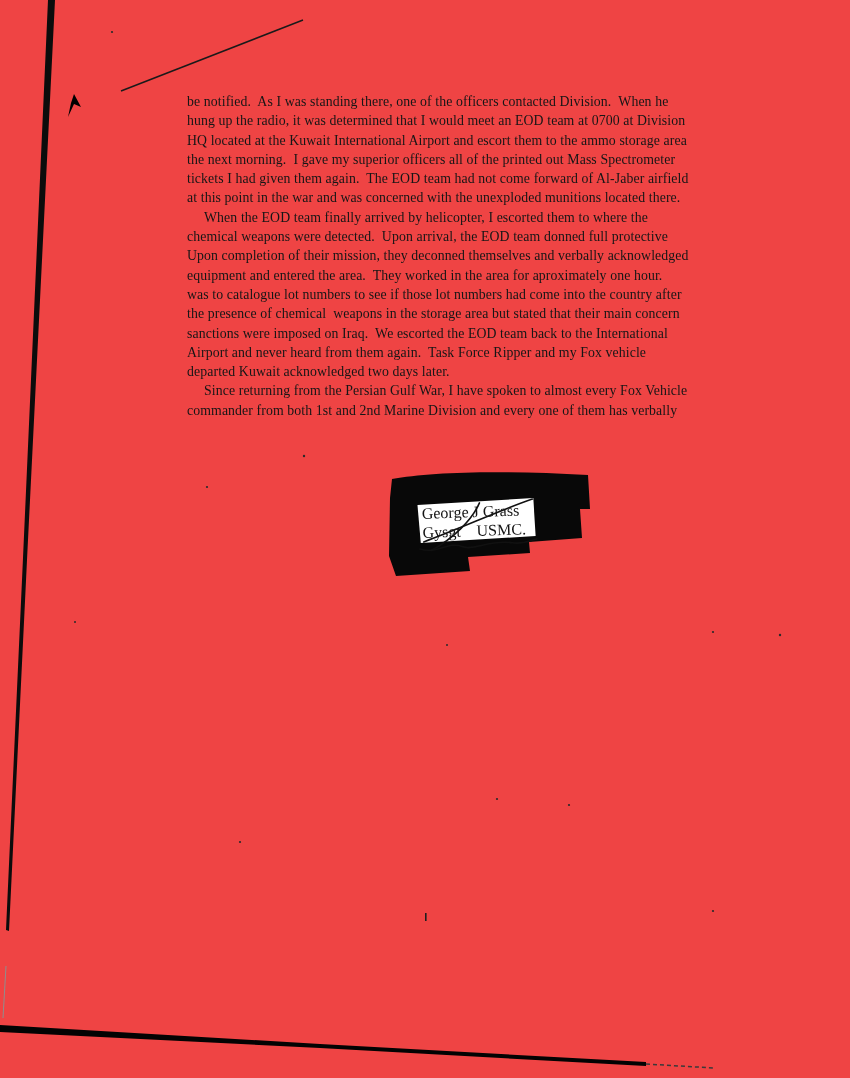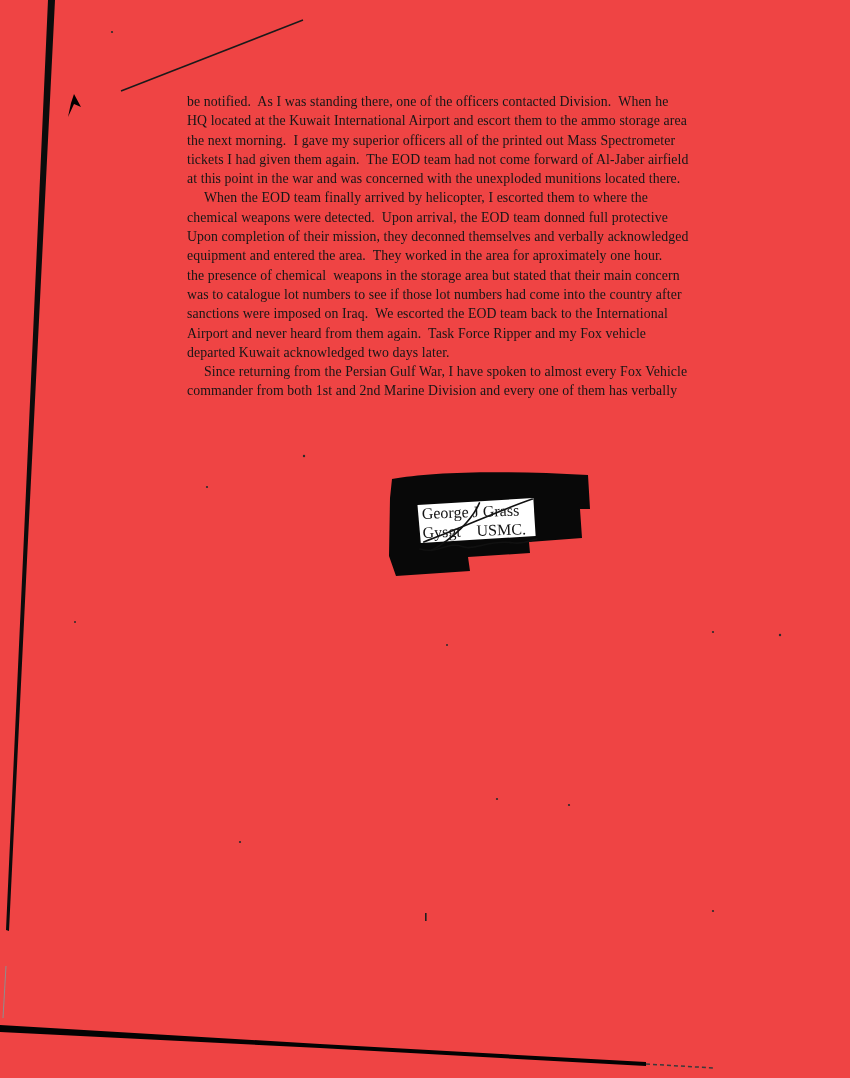--- a/index.html
+++ b/index.html
@@ -38,32 +38,33 @@
   }
 </style>
 </head>
 <body>
 
 <div class="page">
 
   <div class="text-block">
     <div class="paragraph">
       <div class="line">be notified.  As I was standing there, one of the officers contacted Division.  When he</div>
+      <div class="line">hung up the radio, it was determined that I would meet an EOD team at 0700 at Division</div>
       <div class="line">HQ located at the Kuwait International Airport and escort them to the ammo storage area</div>
       <div class="line">the next morning.  I gave my superior officers all of the printed out Mass Spectrometer</div>
       <div class="line">tickets I had given them again.  The EOD team had not come forward of Al-Jaber airfield</div>
       <div class="line">at this point in the war and was concerned with the unexploded munitions located there.</div>
     </div>
     <div class="paragraph indented">
       <div class="line">When the EOD team finally arrived by helicopter, I escorted them to where the</div>
       <div class="line">chemical weapons were detected.  Upon arrival, the EOD team donned full protective</div>
       <div class="line">Upon completion of their mission, they deconned themselves and verbally acknowledged</div>
       <div class="line">equipment and entered the area.  They worked in the area for aproximately one hour.</div>
+      <div class="line">was to catalogue lot numbers to see if those lot numbers had come into the country after</div>
       <div class="line">the presence of chemical  weapons in the storage area but stated that their main concern</div>
-      <div class="line">was to catalogue lot numbers to see if those lot numbers had come into the country after</div>
       <div class="line">sanctions were imposed on Iraq.  We escorted the EOD team back to the International</div>
       <div class="line">Airport and never heard from them again.  Task Force Ripper and my Fox vehicle</div>
       <div class="line">departed Kuwait acknowledged two days later.</div>
     </div>
     <div class="paragraph indented">
       <div class="line">Since returning from the Persian Gulf War, I have spoken to almost every Fox Vehicle</div>
       <div class="line">commander from both 1st and 2nd Marine Division and every one of them has verbally</div>
     </div>
   </div>
 

